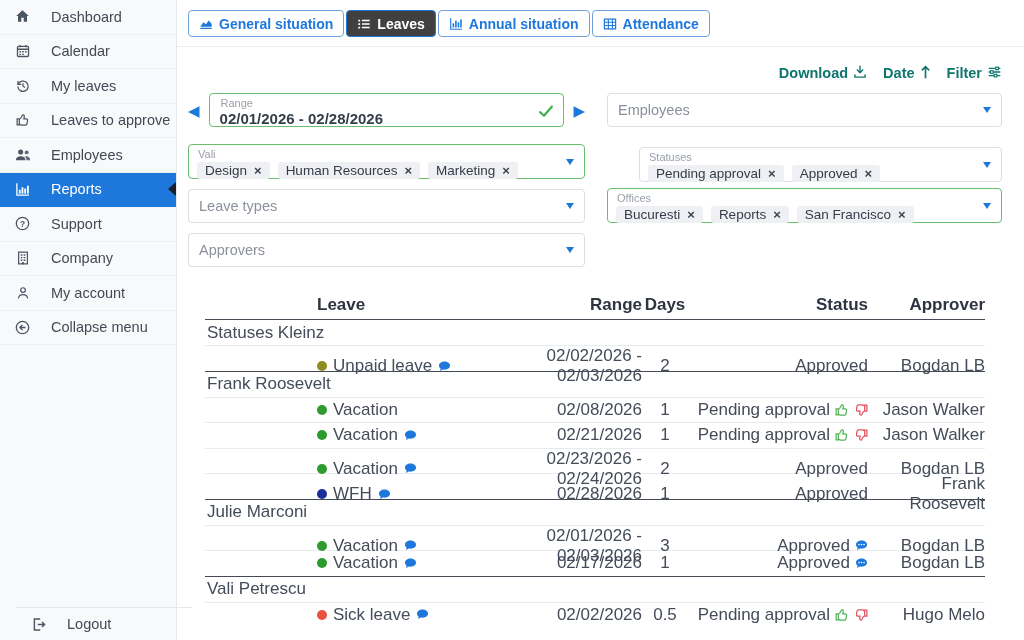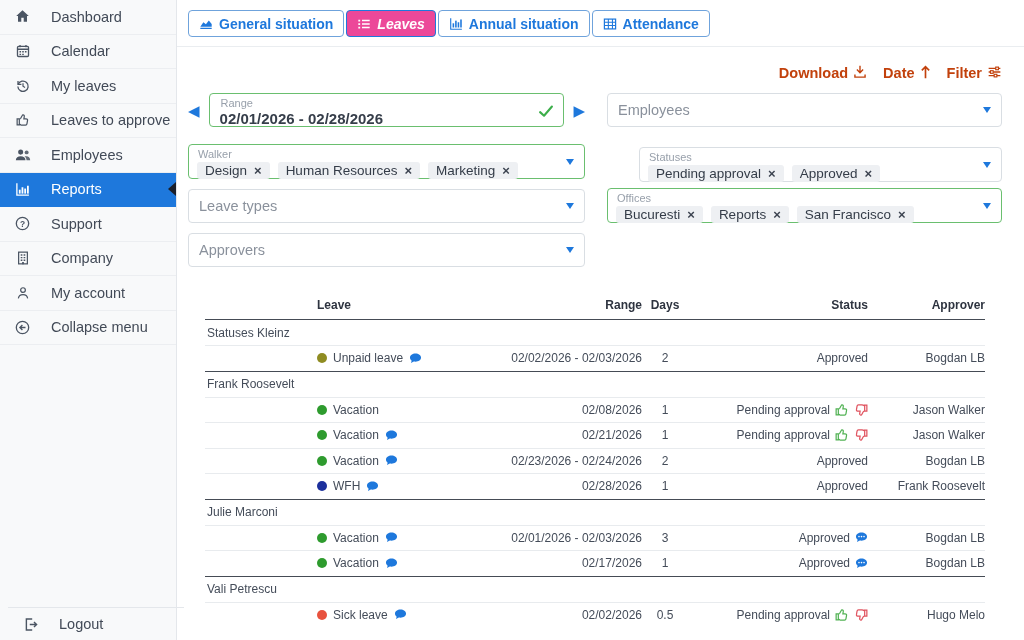--- a/index.html
+++ b/index.html
@@ -23,34 +23,34 @@
   }
   .side-icon{width:17px;display:flex;justify-content:center;color:#4b5563;}
   .side-icon svg{display:block;}
   .side-item.active{background:#1e78dc;color:#ffffff;border-bottom-color:#1e78dc;}
   .side-item.active .side-icon{color:#ffffff;}
   .pointer{
     position:absolute;right:0;top:50%;transform:translateY(-50%);
     width:0;height:0;border-top:7px solid transparent;border-bottom:7px solid transparent;
     border-right:8px solid #1a1f2b;
   }
-  .logout-item{position:absolute;bottom:0;left:8px;width:100%;border-top:1px solid #e4e7eb;border-bottom:none;height:33px;}
+  .logout-item{position:absolute;bottom:0;left:16px;width:100%;border-top:1px solid #e4e7eb;border-bottom:none;height:33px;}
   
   .main{position:absolute;left:177px;top:0;width:847px;height:640px;}
   .tabbar{height:47px;border-bottom:1px solid #eaedf0;padding:10px 0 0 11px;box-sizing:border-box;}
   .tab{
     display:inline-flex;align-items:center;gap:6px;height:27px;padding:0 10px;
     border:1px solid #6fa3dc;border-radius:4px;background:#ffffff;color:#1e78dc;
     font-size:14px;font-weight:600;margin-right:2px;cursor:pointer;
     font-family:inherit;
   }
-  .tab.active{background:#ec4899;border-color:#1e78dc;color:#ffffff;font-style:italic;}
+  .tab.active{background:#404040;border-color:#1e78dc;color:#ffffff;}
   .tab .ticon{display:flex;}
   .actions{display:flex;justify-content:flex-end;align-items:center;gap:16px;margin:16px 22px 0 0;height:20px;}
-  .action-link{display:flex;align-items:center;gap:5px;color:#c2410c;font-size:14.5px;font-weight:600;cursor:pointer;}
+  .action-link{display:flex;align-items:center;gap:5px;color:#0f766e;font-size:14.5px;font-weight:600;cursor:pointer;}
   
   .filters{display:flex;gap:22px;margin-top:10px;padding-left:11px;}
   .fcol-left{width:397px;}
   .fcol-right{width:395px;}
   .range-row{display:flex;align-items:center;gap:9px;margin-bottom:17px;}
   .nav-arrow{color:#1e78dc;font-size:15px;cursor:pointer;line-height:1;}
   .box{
     position:relative;box-sizing:border-box;height:34px;border:1px solid #d9dee3;
     border-radius:4px;background:#fff;
   }
@@ -67,21 +67,21 @@
   }
   .chipbox{height:35px;padding:3px 26px 0 8px;}
   .chips{display:flex;gap:8px;margin-top:1px;}
   .chip{
     display:inline-flex;align-items:center;gap:7px;background:#eef0f3;border-radius:3px;
     padding:1px 8px;font-size:13.5px;color:#343c48;white-space:nowrap;
   }
   .chip-x{color:#3c4350;font-weight:700;font-size:13px;cursor:pointer;line-height:1;}
   .mb10{margin-bottom:10px;} .mb20{margin-bottom:20px;} .mb6{margin-bottom:6px;margin-left:32px;}
   
-  .table{margin:24px 0 0 28px;width:780px;font-size:12px;color:#444c59;}
+  .table{margin:24px 0 0 28px;width:780px;font-size:17px;color:#444c59;}
   .t-row{
     display:grid;grid-template-columns:112px 175px 150px 46px 180px 117px;
     align-items:center;height:24.5px;
   }
   .t-head{height:28px;border-bottom:1px solid #454b55;font-weight:700;color:#2e3440;}
   .group-row{height:25px;display:flex;align-items:center;border-top:1px solid #454b55;}
   .group-row.first{border-top:none;}
   .group-name{padding-left:2px;}
   .leave-row{border-top:1px solid #e8ebee;}
   .group-row + .leave-row{border-top:1px solid #e8ebee;}
@@ -285,21 +285,21 @@
           <span class="flabel">Range</span>
           <span class="range-value">02/01/2026 - 02/28/2026</span>
           <span class="check-icon"><svg viewBox="0 0 17 16" width="16" height="16">
                 <path fill="none" stroke="#3cae4a" stroke-width="2.2" stroke-linecap="round" stroke-linejoin="round" d="M2.2 9.2 6.4 13 14.8 3.2"></path>
               </svg></span>
         </div>
         <span class="nav-arrow">▶</span>
       </div>
 
       <div class="box green chipbox mb10">
-        <span class="flabel">Walker</span>
+        <span class="flabel">Vali</span>
         <span class="chips">
             <span class="chip">
               <span>Design</span>
               <span class="chip-x">×</span>
             </span>
             <span class="chip">
               <span>Human Resources</span>
               <span class="chip-x">×</span>
             </span>
             <span class="chip">

